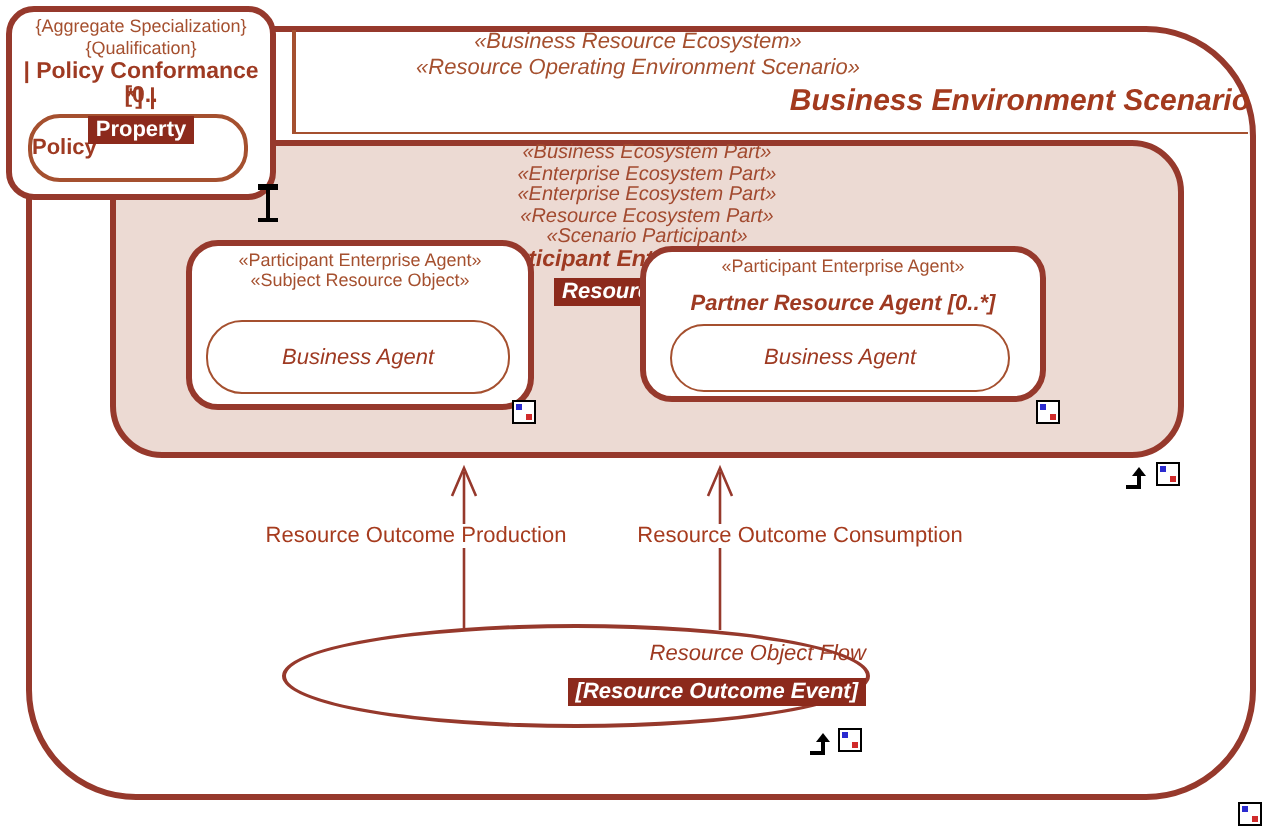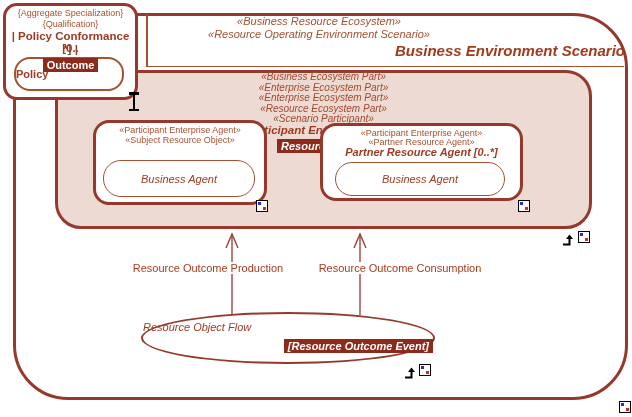--- a/index.html
+++ b/index.html
@@ -60,21 +60,21 @@
                       font-size:11px;font-weight:bold;color:var(--tx);}
 
   
   .connectors{left:0;top:0;width:632px;height:417px;z-index:2;pointer-events:none;}
   .flowlabel{z-index:4;transform:translateX(-50%);background:#fff;padding:0 2px;
              font-size:11px;color:#A63B1E;white-space:nowrap;}
 
   
   .ellipse{left:141px;top:312px;width:290px;height:48px;background:#fff;
            border:2px solid var(--bd);border-radius:50%;z-index:2;}
-  .ellipse .enm{position:absolute;left:0;top:7px;width:100%;text-align:left;
+  .ellipse .enm{position:absolute;left:0;top:7px;width:100%;text-align:right;
                 font-size:11px;font-style:italic;color:var(--tx);}
   .ellipse .ehl{position:absolute;left:0;top:22px;width:100%;text-align:right;}
 
   
   .adorn{width:10px;height:10px;background:#fff;border:1px solid #000;z-index:6;}
   .adorn::before{content:"";position:absolute;left:1px;top:1px;width:3px;height:3px;background:#2B2BD0;}
   .adorn::after{content:"";position:absolute;right:1px;bottom:1px;width:3px;height:3px;background:#D02B2B;}
 
   
   .uparrow{width:13px;height:12px;z-index:6;}
@@ -119,37 +119,36 @@
 <div class="abs agent subject">
   <div class="s" style="top:2px">«Participant Enterprise Agent»</div>
   <div class="s" style="top:12px">«Subject Resource Object»</div>
   <div class="innerbox" style="left:7px;top:37px;width:150px;height:35px">
     <div class="lbl">Business Agent</div>
   </div>
 </div>
 
 <div class="abs agent partner">
   <div class="s" style="top:2px">«Participant Enterprise Agent»</div>
-  <div class="s" style="top:11px">«Partner Resource Agent»</div>
   <div class="nm" style="top:20px">Partner Resource Agent [0..*]</div>
   <div class="innerbox" style="left:12px;top:36px;width:168px;height:32px">
     <div class="lbl">Business Agent</div>
   </div>
 </div>
 
 <div class="abs policy">
   <div class="t" style="top:2px">{Aggregate Specialization}</div>
   <div class="t" style="top:13px">{Qualification}</div>
   <div class="q" style="top:24px">| Policy Conformance [0..</div>
   <div class="q" style="top:37px">*] |</div>
   <div class="abs innerbox policy-inner">
     <div class="plbl">Policy</div>
   </div>
   <div class="policy-hl">
-    <span class="hlspan" style="font-style:normal">Outcome</span>
+    <span class="hlspan" style="font-style:normal">Property</span>
   </div>
 </div>
 
 <div class="abs ibeam">
   <div class="stem"></div>
 </div>
 
 <div class="abs ellipse">
   <div class="enm">Resource Object Flow</div>
   <div class="ehl">

